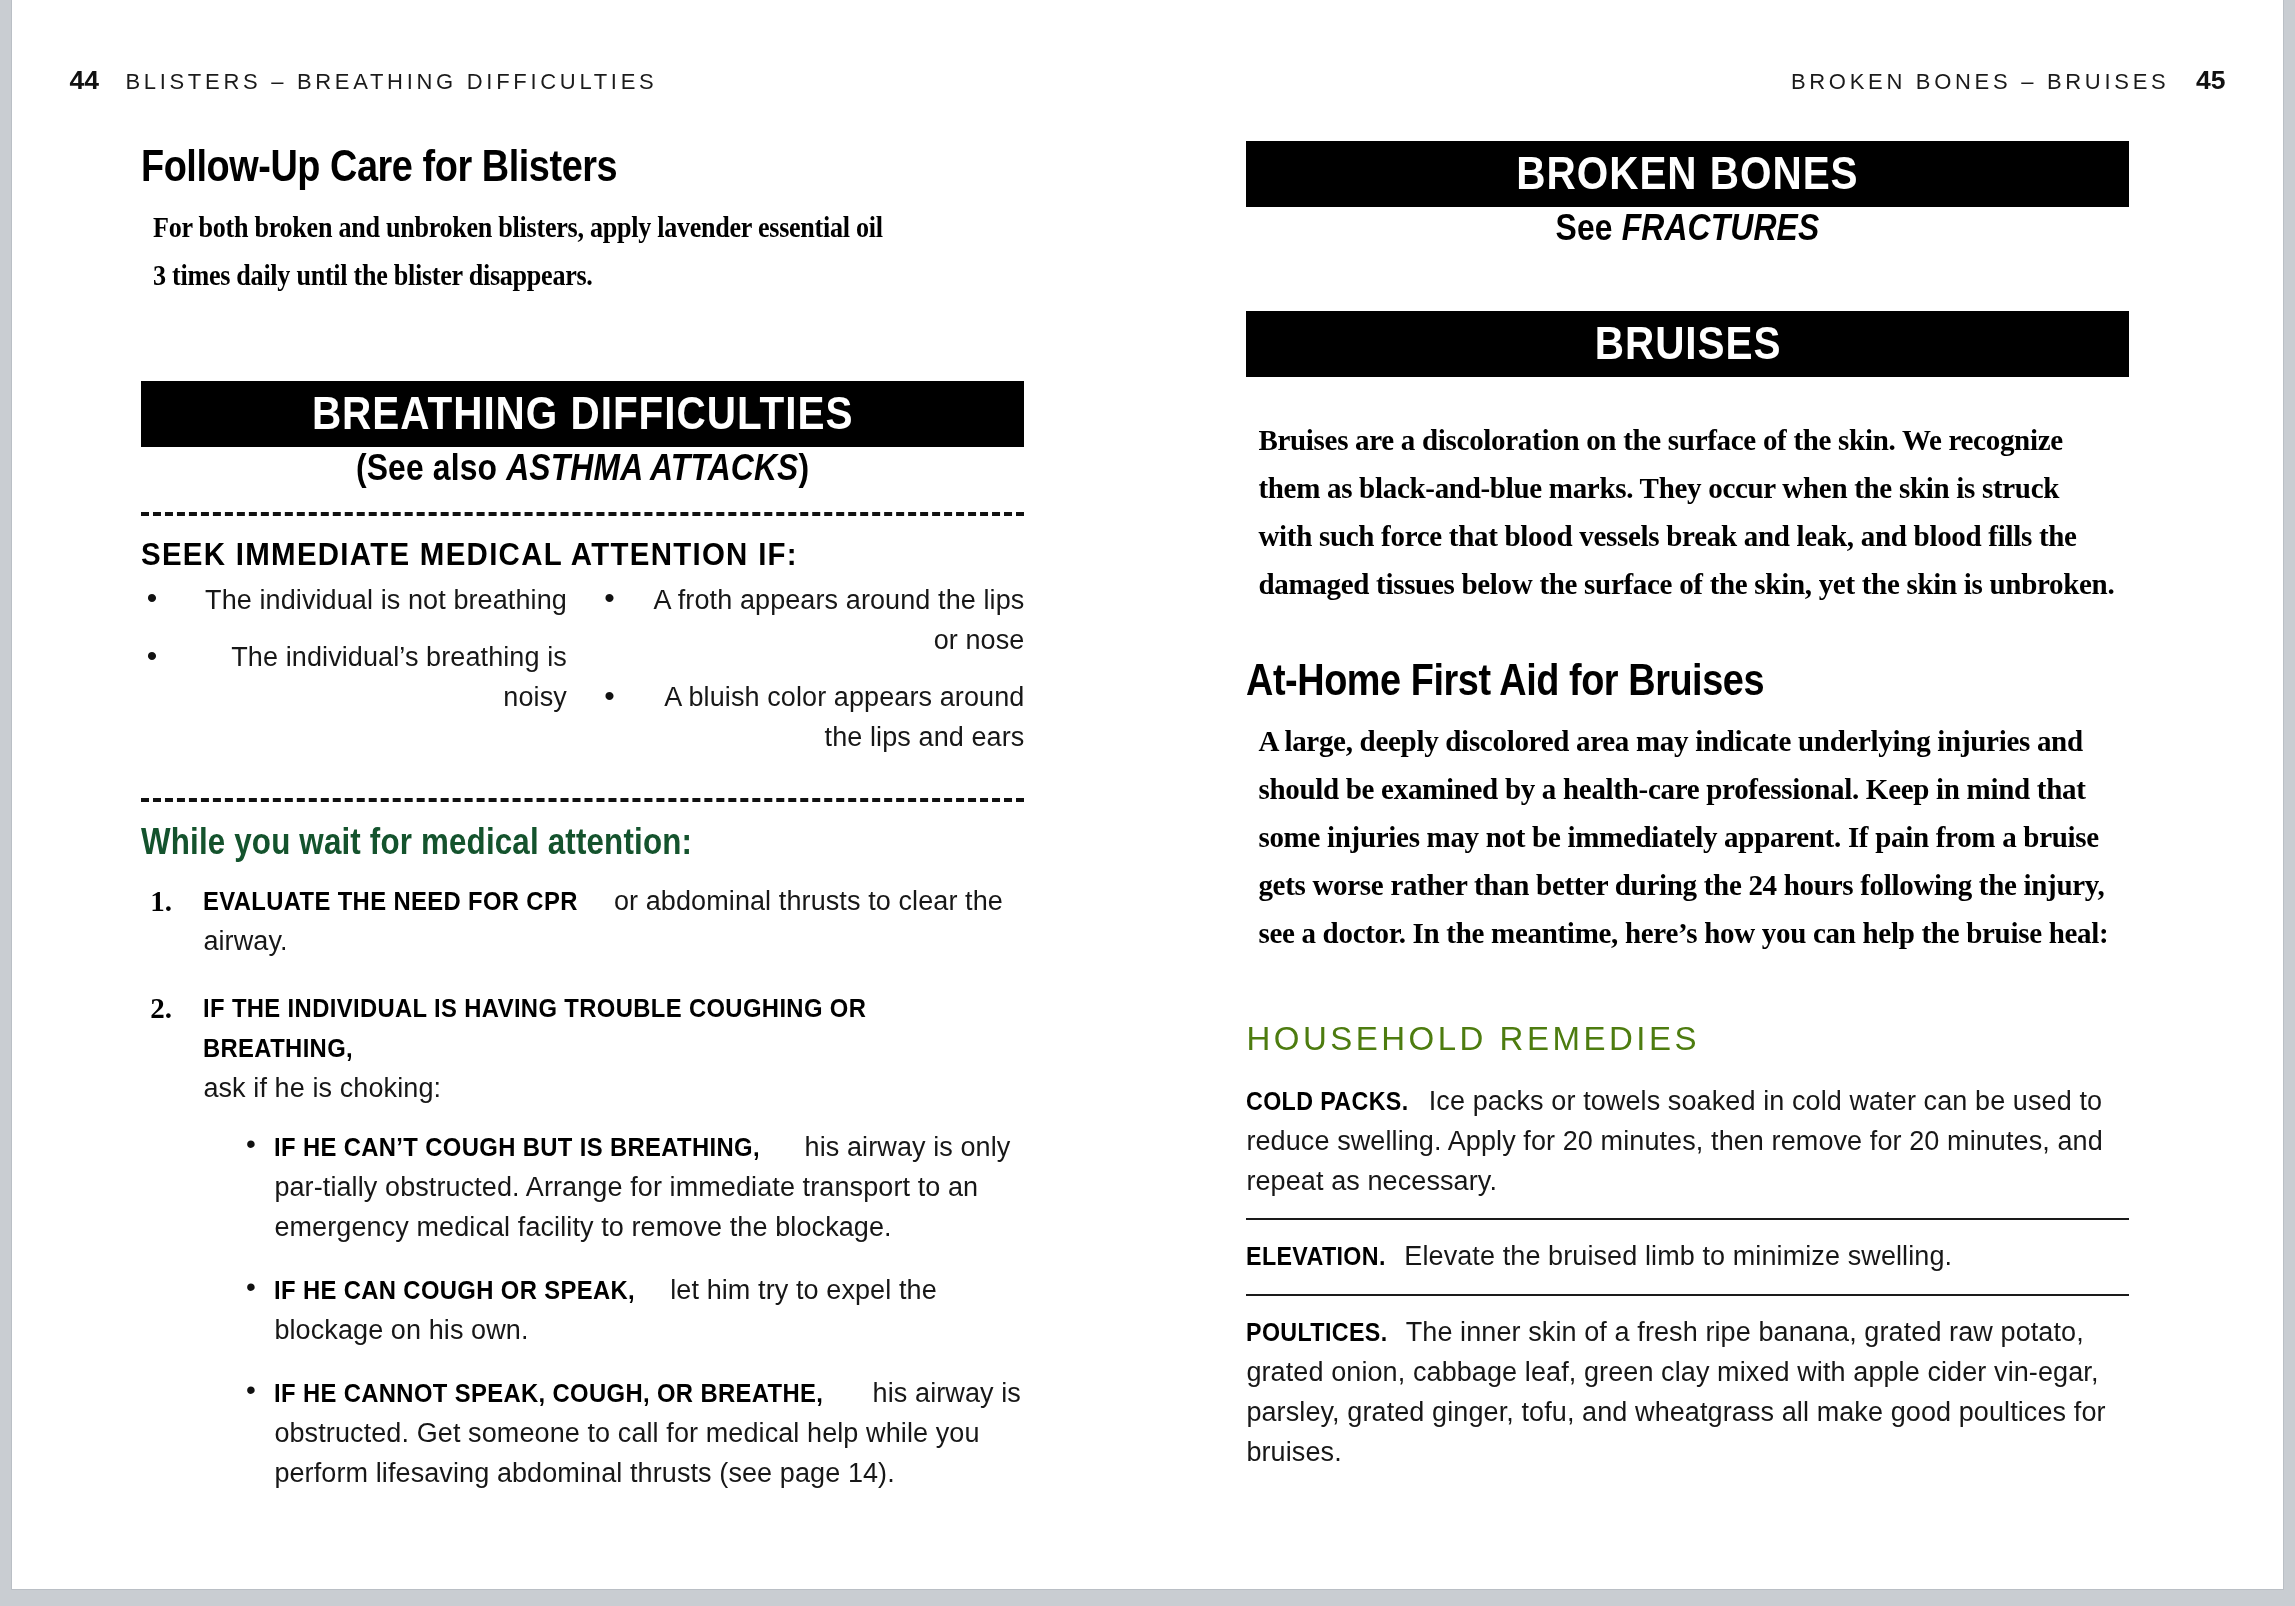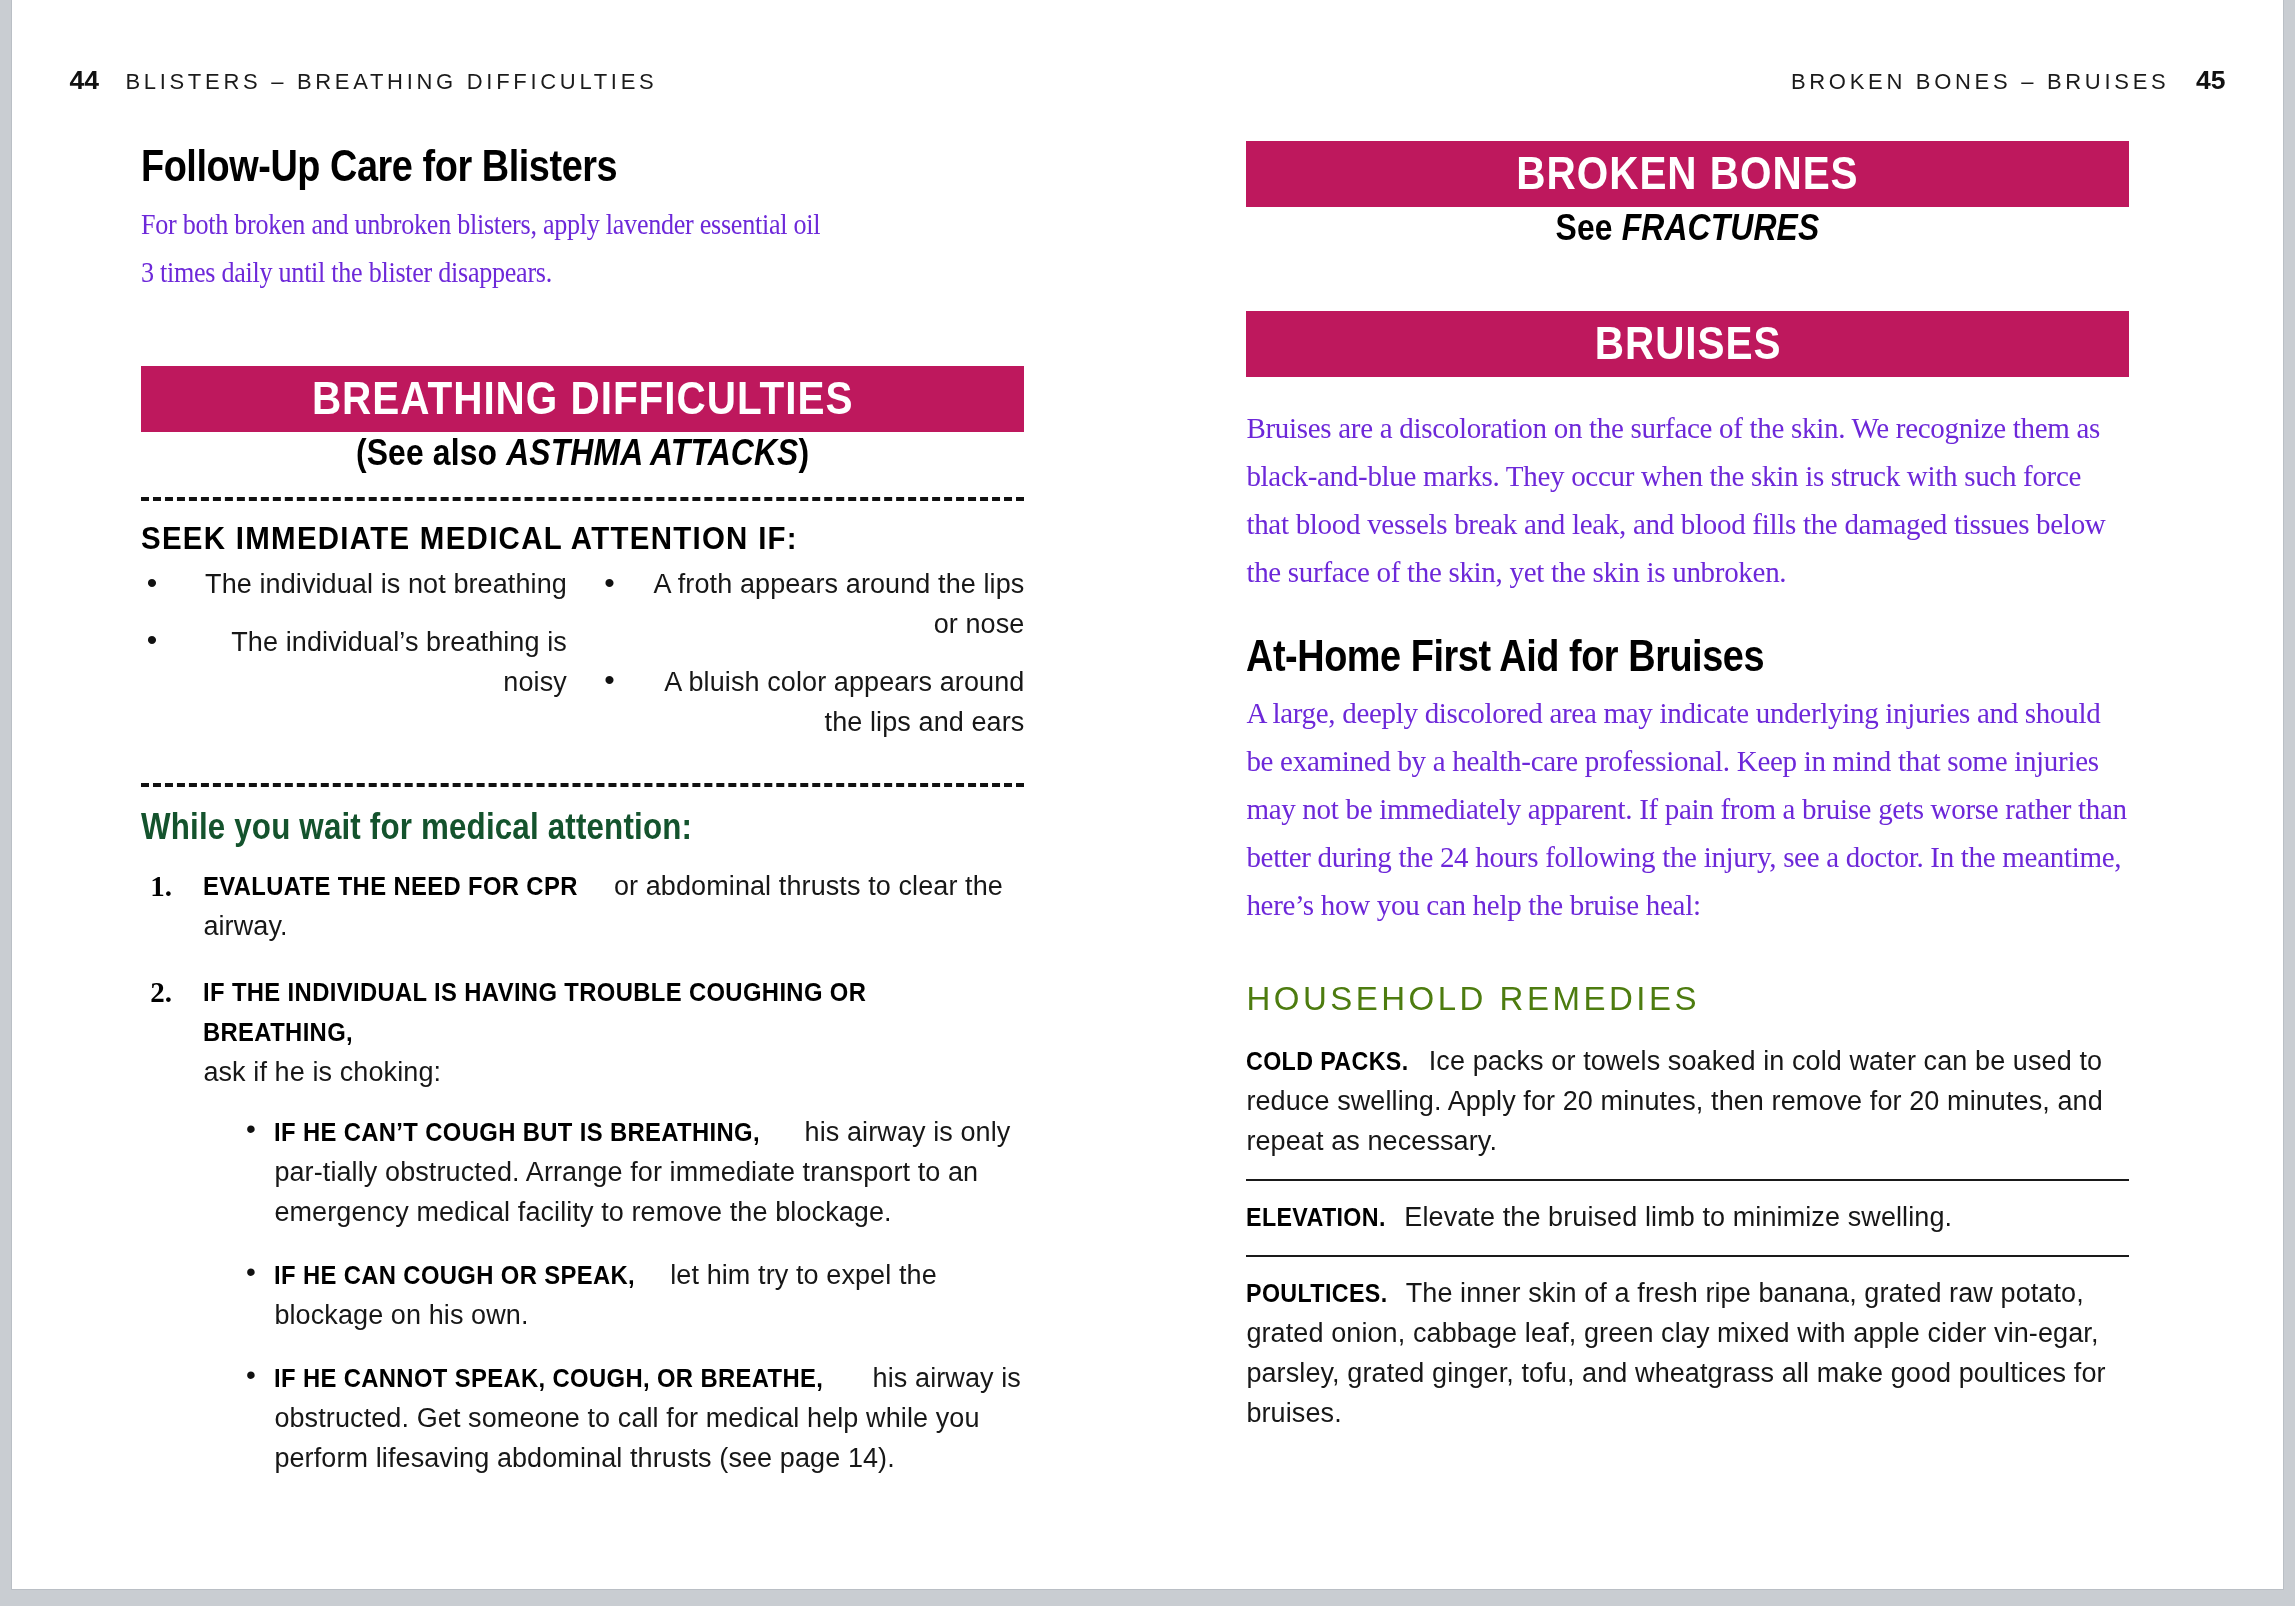--- a/index.html
+++ b/index.html
@@ -76,29 +76,30 @@
     margin: 0 0 8.8px 0;
     color: #000;
     transform: scaleX(0.86);
     transform-origin: left center;
   }
 
   p.serif-body {
     font-family: "Liberation Serif", "DejaVu Serif", serif;
     font-size: 29px;
     line-height: 48px;
-    margin: 0;
-    color: #6d28d9;
+    margin: 12px;
+    color: #000000;
     letter-spacing: -0.3px;
+    font-weight: bold;
   }
   p.serif-body .sq { display: inline-block; transform: scaleX(0.9); transform-origin: left; }
 
   
   .banner {
-    background: #be185d;
+    background: #000000;
     color: #fff;
     text-align: center;
     font-family: "Liberation Sans Narrow", "Liberation Sans", sans-serif;
     font-weight: 700;
     font-size: 46px;
     letter-spacing: 1.1px;
     padding: 8.8px 0 11.5px 0;
     line-height: 1.0;
   }
   .banner .inner { display: inline-block; transform: scaleX(0.88); }

